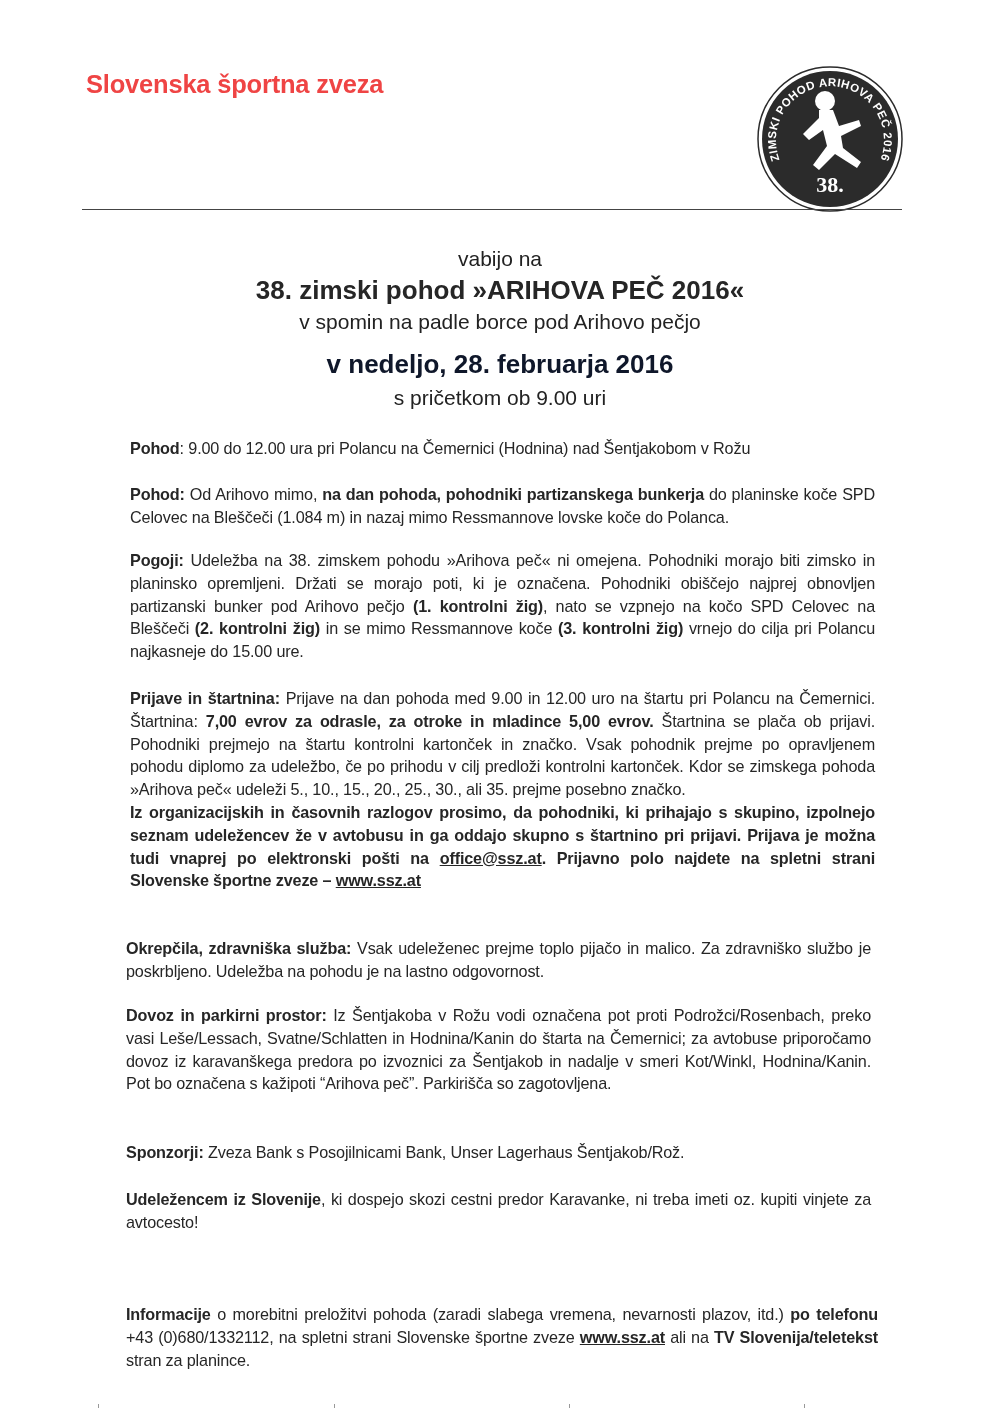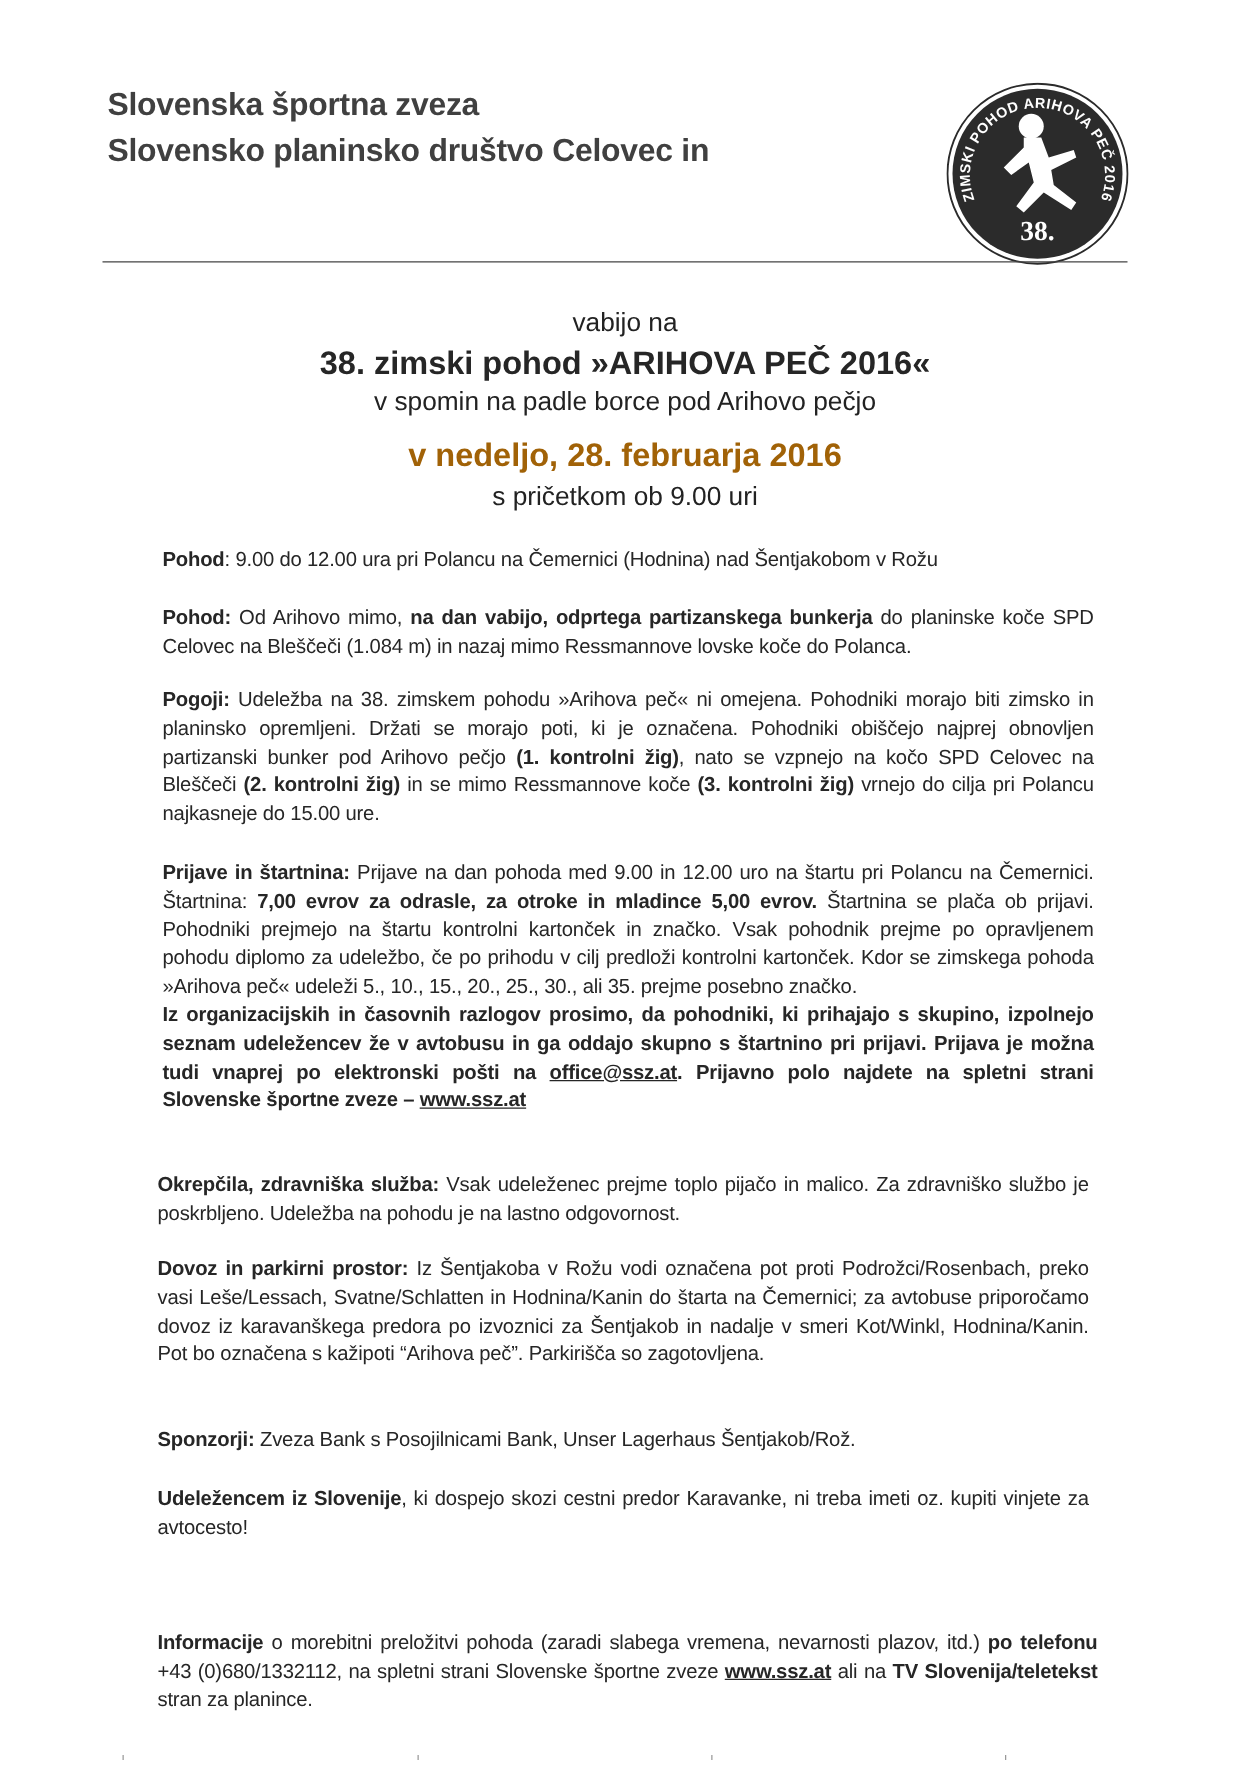--- a/index.html
+++ b/index.html
@@ -1,25 +1,25 @@
 <!DOCTYPE html>
 <html><head>
 <meta charset="utf-8">
 <style>
   html, body { margin: 0; padding: 0; background: #ffffff; }
   body { width: 1000px; height: 1414px; position: relative; overflow: hidden; color: #222; font-family: "Liberation Sans", sans-serif; }
-  .hdr { position: absolute; left: 86px; top: 66px; font-weight: bold; font-size: 25.5px; line-height: 37px; letter-spacing: -0.2px; color: #404040; }
+  .hdr { position: absolute; left: 86px; top: 66px; font-weight: bold; font-size: 25.5px; line-height: 37px; letter-spacing: -0.2px; color: #ef4444; }
   .hdr div { white-space: nowrap; }
   .logo { position: absolute; left: 757px; top: 66px; width: 146px; height: 146px; }
   .rule { position: absolute; left: 82px; top: 209px; width: 820px; height: 0; border-top: 1.5px solid #444; }
   .center { position: absolute; left: 0; width: 1000px; text-align: center; white-space: nowrap; }
   .c-invite { top: 247px; font-size: 21px; }
   .c-title { top: 275px; font-size: 26px; font-weight: bold; color: #262626; }
   .c-sub { top: 310px; font-size: 21px; }
-  .c-date { top: 349px; font-size: 26px; font-weight: bold; color: #a16207; }
+  .c-date { top: 349px; font-size: 26px; font-weight: bold; color: #0f172a; }
   .c-time { top: 386px; font-size: 21px; }
   .para { position: absolute; left: 130px; width: 745px; font-size: 16.2px; line-height: 22.8px; text-align: justify; color: #262626; font-family: "Liberation Sans Narrow", "Liberation Sans", sans-serif; letter-spacing: -0.15px; }
   .para b { font-weight: bold; }
   .para u { text-decoration: underline; }
   .p-odhod { top: 437px; left: 130px; width: 760px; }
   .p-pohod { top: 483px; }
   .p-pogoji { top: 549px; }
   .p-prijave { top: 687px; }
   .p-okrep { top: 937px; left: 126px; }
   .p-dovoz { top: 1004px; left: 126px; }
@@ -27,21 +27,20 @@
   .p-udel { top: 1188px; left: 126px; }
   .p-info { top: 1255px; left: 126px; width: 752px; margin-top: 48px; }
   .marks { position: absolute; top: 1404px; left: 0; width: 1000px; height: 6px; }
   .marks span { position: absolute; top: 0; width: 1px; height: 4px; background: #999; }
 </style>
 </head>
 <body>
 
 <div class="hdr">
   <div>Slovenska športna zveza</div>
-  <div>Slovensko planinsko društvo Celovec in</div>
 </div>
 
 <svg class="logo" viewBox="0 0 146 146">
   <defs>
     <path id="ringpath" d="M 22 92 A 54 54 0 1 1 124 92"></path>
   </defs>
   <circle cx="73" cy="73" r="72" fill="#ffffff" stroke="#2b2b2b" stroke-width="1.5"></circle>
   <circle cx="73" cy="73" r="68" fill="#2b2b2b"></circle>
   <text font-family="'Liberation Sans', sans-serif" font-weight="bold" font-size="11.5" fill="#ffffff" letter-spacing="0.5">
     <textPath href="#ringpath" startOffset="50%" text-anchor="middle">ZIMSKI POHOD ARIHOVA PEČ 2016</textPath>
@@ -56,21 +55,21 @@
 <div class="rule"></div>
 
 <div class="center c-invite">vabijo na</div>
 <div class="center c-title">38. zimski pohod »ARIHOVA PEČ 2016«</div>
 <div class="center c-sub">v spomin na padle borce pod Arihovo pečjo</div>
 <div class="center c-date">v nedeljo, 28. februarja 2016</div>
 <div class="center c-time">s pričetkom ob 9.00 uri</div>
 
 <div class="para p-odhod"><b>Pohod</b><span>: 9.00 do 12.00 ura pri Polancu na Čemernici (Hodnina) nad Šentjakobom v Rožu</span></div>
 
-<div class="para p-pohod"><b>Pohod:</b><span> Od Arihovo mimo, </span><b>na dan vabijo, odprtega partizanskega bunkerja</b><span> do planinske koče SPD Celovec na Bleščeči (1.084 m) in nazaj mimo Ressmannove lovske koče do Polanca.</span></div>
+<div class="para p-pohod"><b>Pohod:</b><span> Od Arihovo mimo, </span><b>na dan pohoda, pohodniki partizanskega bunkerja</b><span> do planinske koče SPD Celovec na Bleščeči (1.084 m) in nazaj mimo Ressmannove lovske koče do Polanca.</span></div>
 
 <div class="para p-pogoji"><b>Pogoji:</b><span> Udeležba na 38. zimskem pohodu »Arihova peč« ni omejena. Pohodniki morajo biti zimsko in planinsko opremljeni. Držati se morajo poti, ki je označena. Pohodniki obiščejo najprej obnovljen partizanski bunker pod Arihovo pečjo </span><b>(1. kontrolni žig)</b><span>, nato se vzpnejo na kočo SPD Celovec na Bleščeči </span><b>(2. kontrolni žig)</b><span> in se mimo Ressmannove koče </span><b>(3. kontrolni žig)</b><span> vrnejo do cilja pri Polancu najkasneje do 15.00 ure.</span></div>
 
 <div class="para p-prijave"><b>Prijave in štartnina:</b><span> Prijave na dan pohoda med 9.00 in 12.00 uro na štartu pri Polancu na Čemernici. Štartnina: </span><b>7,00 evrov za odrasle, za otroke in mladince 5,00 evrov.</b><span> Štartnina se plača ob prijavi. Pohodniki prejmejo na štartu kontrolni kartonček in značko. Vsak pohodnik prejme po opravljenem pohodu diplomo za udeležbo, če po prihodu v cilj predloži kontrolni kartonček. Kdor se zimskega pohoda »Arihova peč« udeleži 5., 10., 15., 20., 25., 30., ali 35. prejme posebno značko.</span><br><b><span>Iz organizacijskih in časovnih razlogov prosimo, da pohodniki, ki prihajajo s skupino, izpolnejo seznam udeležencev že v avtobusu in ga oddajo skupno s štartnino pri prijavi. Prijava je možna tudi vnaprej po elektronski pošti na </span><u>office@ssz.at</u><span>. Prijavno polo najdete na spletni strani Slovenske športne zveze – </span><u>www.ssz.at</u></b></div>
 
 <div class="para p-okrep"><b>Okrepčila, zdravniška služba:</b><span> Vsak udeleženec prejme toplo pijačo in malico. Za zdravniško službo je poskrbljeno. Udeležba na pohodu je na lastno odgovornost.</span></div>
 
 <div class="para p-dovoz"><b>Dovoz in parkirni prostor:</b><span> Iz Šentjakoba v Rožu vodi označena pot proti Podrožci/Rosenbach, preko vasi Leše/Lessach, Svatne/Schlatten in Hodnina/Kanin do štarta na Čemernici; za avtobuse priporočamo dovoz iz karavanškega predora po izvoznici za Šentjakob in nadalje v smeri Kot/Winkl, Hodnina/Kanin. Pot bo označena s kažipoti “Arihova peč”. Parkirišča so zagotovljena.</span></div>
 
 <div class="para p-sponz"><b>Sponzorji:</b><span> Zveza Bank s Posojilnicami Bank, Unser Lagerhaus Šentjakob/Rož.</span></div>

